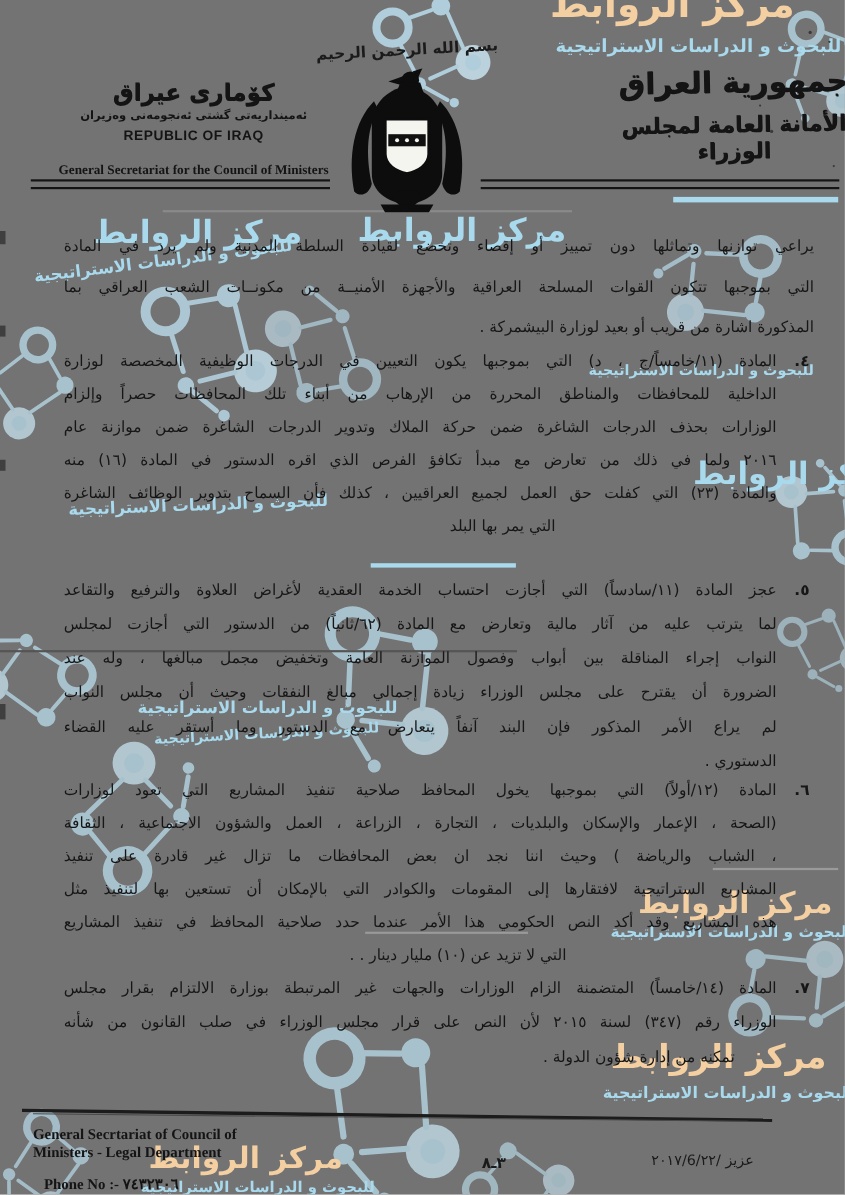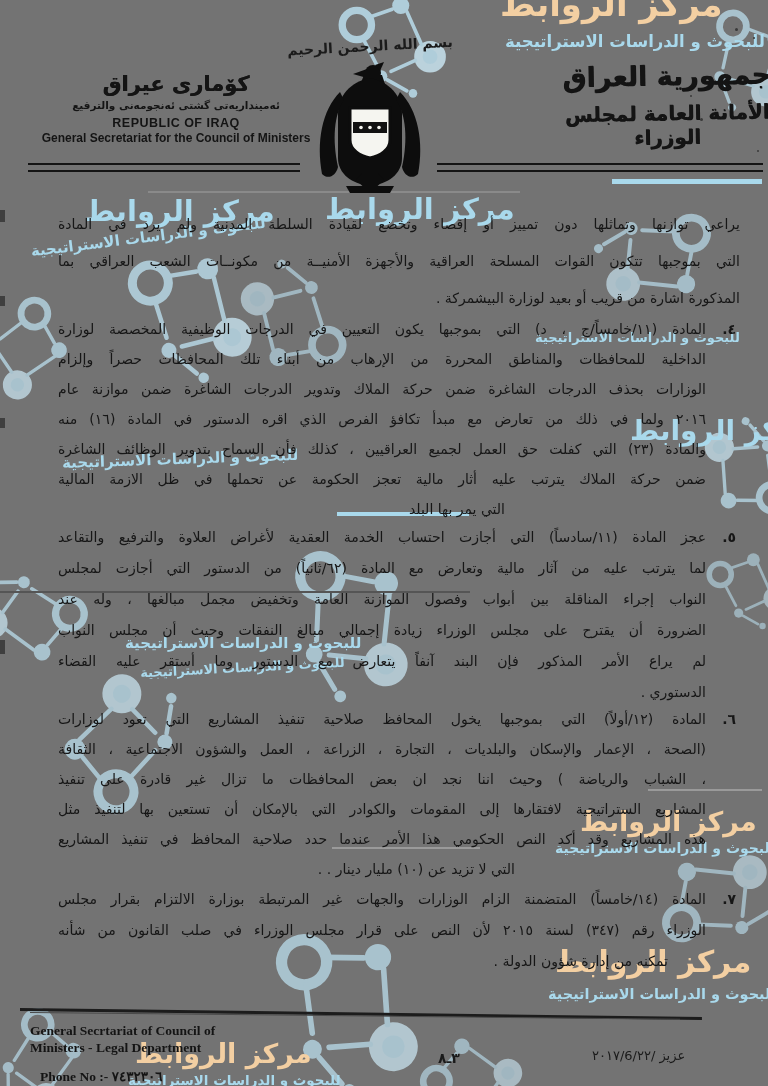--- a/index.html
+++ b/index.html
@@ -24,21 +24,21 @@
   .hdr-right{
     position:absolute;top:60px;right:8px;width:256px;text-align:center;z-index:2;
     transform:rotate(-1deg);color:#141414;
   }
   .hdr-right .l1{font-size:27px;font-weight:bold;text-shadow:.6px .6px 0 #141414;}
   .hdr-right .l2{font-size:20px;font-weight:bold;margin-top:10px;text-shadow:.5px .5px 0 #141414;}
   .hdr-left{position:absolute;top:72px;left:28px;width:296px;text-align:center;z-index:2;color:#141414;}
   .hdr-left .k1{font-size:21px;font-weight:bold;text-shadow:.4px .4px 0 #141414;}
   .hdr-left .k2{font-size:10.5px;font-weight:bold;margin-top:3px;}
   .hdr-left .e1{font-family:"Liberation Sans",sans-serif;font-size:12.5px;font-weight:bold;letter-spacing:.5px;margin-top:5px;}
-  .hdr-left .e2{font-family:Liberation Sans, sans-serif;font-size:12px;font-weight:bold;margin-top:1px;}
+  .hdr-left .e2{font-family:Liberation Serif, serif;font-size:12px;font-weight:bold;margin-top:17px;}
   .bismillah{
     position:absolute;top:38px;left:278px;width:184px;text-align:center;z-index:2;
     font-size:14px;font-weight:bold;color:#1b1b1b;transform:rotate(-3deg);letter-spacing:-.5px;
   }
   .emblem{position:absolute;top:62px;left:300px;width:140px;height:132px;z-index:3;}
   .rule{position:absolute;height:5px;border-top:2.5px solid #141414;border-bottom:2px solid #141414;z-index:2;}
   .rule-left{top:163px;left:28px;width:272px;}
   .rule-right{top:163px;left:437px;width:326px;}
   .thinline{position:absolute;background:#8a8a8a;z-index:2;}
   
@@ -170,21 +170,21 @@
 
   <div class="bismillah">بسم الله الرحمن الرحيم</div>
 
   <div class="hdr-right">
     <div class="l1">جمهورية العراق</div>
     <div class="l2">الأمانة العامة لمجلس الوزراء</div>
   </div>
 
   <div class="hdr-left">
     <div class="k1">كۆماری عیراق</div>
-    <div class="k2">ئەمینداریەتی گشتی ئەنجومەنی والترفيع</div>
+    <div class="k2">ئەمینداریەتی گشتی ئەنجومەنی وەزیران</div>
     <div class="e1">REPUBLIC OF IRAQ</div>
     <div class="e2">General Secretariat for the Council of Ministers</div>
   </div>
 
   <svg class="emblem" viewBox="0 0 140 132">
     <g fill="#0d0d0d">
 
       <circle cx="73" cy="11" r="8"></circle>
       <path d="M67 7 L53 12 L67 16 Z"></path>
       <path d="M75 3 L84 0 L80 9 Z"></path>
@@ -233,21 +233,20 @@
       <div class="tline end-right">المذكورة اشارة من قريب أو بعيد لوزارة البيشمركة .</div>
     </div>
 
     <div class="para p-i4 p30 item">
       <div class="item-num">٤.</div>
       <div class="tline full">المادة (١١/خامساً/ج ، د) التي بموجبها يكون التعيين في الدرجات الوظيفية المخصصة لوزارة</div>
       <div class="tline full">الداخلية للمحافظات والمناطق المحررة من الإرهاب من أبناء تلك المحافظات حصراً وإلزام</div>
       <div class="tline full">الوزارات بحذف الدرجات الشاغرة ضمن حركة الملاك وتدوير الدرجات الشاغرة ضمن موازنة عام</div>
       <div class="tline full">٢٠١٦ ولما في ذلك من تعارض مع مبدأ تكافؤ الفرص الذي اقره الدستور في المادة (١٦) منه</div>
       <div class="tline full">والمادة (٢٣) التي كفلت حق العمل لجميع العراقيين ، كذلك فأن السماح بتدوير الوظائف الشاغرة</div>
-      <div class="tline full">ضمن حركة الملاك يترتب عليه أثار مالية تعجز الحكومة عن تحملها في ظل الازمة المالية</div>
       <div class="tline ind200">التي يمر بها البلد</div>
     </div>
 
     <div class="para p-i5 p31 item">
       <div class="item-num">٥.</div>
       <div class="tline full">عجز المادة (١١/سادساً) التي أجازت احتساب الخدمة العقدية لأغراض العلاوة والترفيع والتقاعد</div>
       <div class="tline full">لما يترتب عليه من آثار مالية وتعارض مع المادة (٦٢/ثانياً) من الدستور التي أجازت لمجلس</div>
       <div class="tline full">النواب إجراء المناقلة بين أبواب وفصول الموازنة العامة وتخفيض مجمل مبالغها ، وله عند</div>
       <div class="tline full">الضرورة أن يقترح على مجلس الوزراء زيادة إجمالي مبالغ النفقات وحيث أن مجلس النواب</div>
       <div class="tline full">لم يراع الأمر المذكور فإن البند آنفاً يتعارض مع الدستور وما أستقر عليه القضاء</div>

